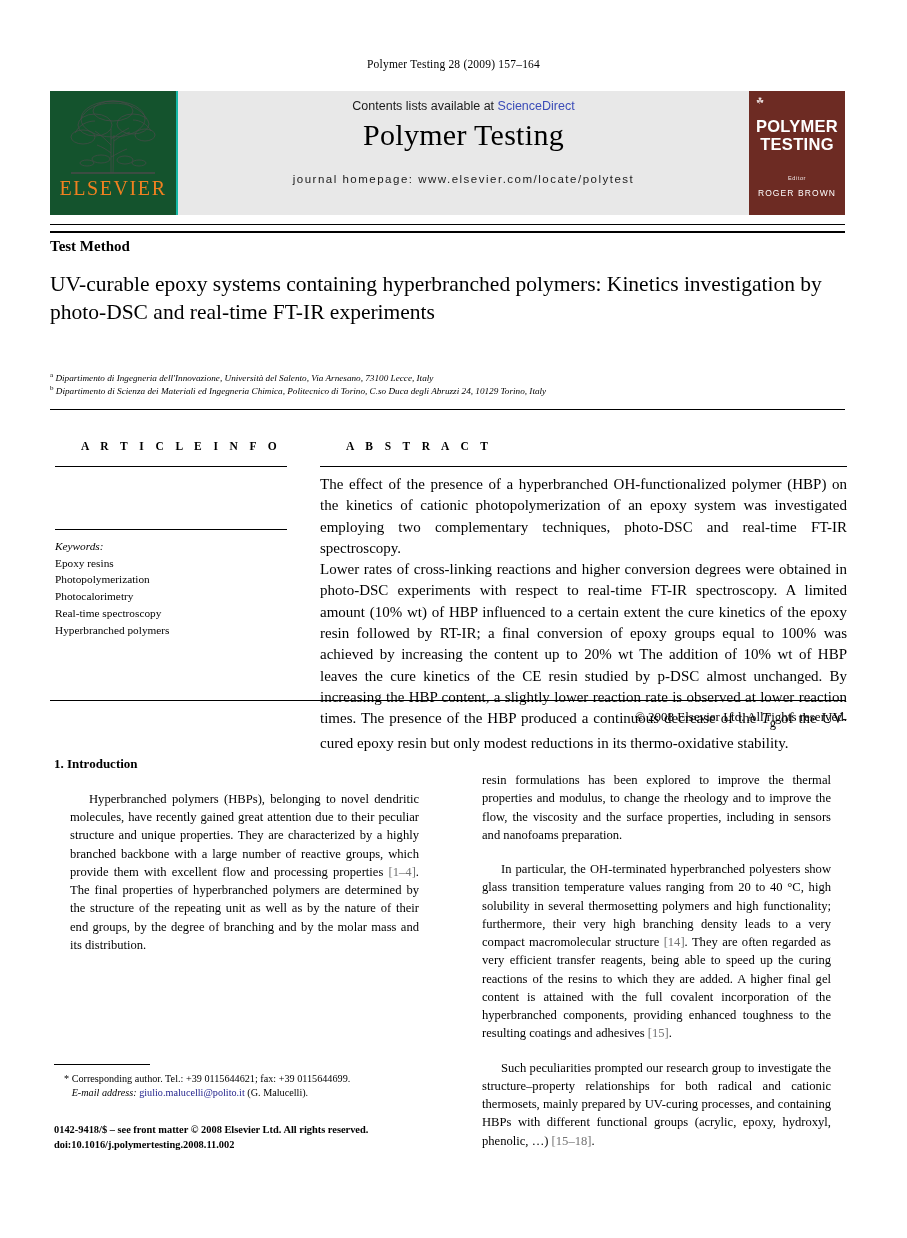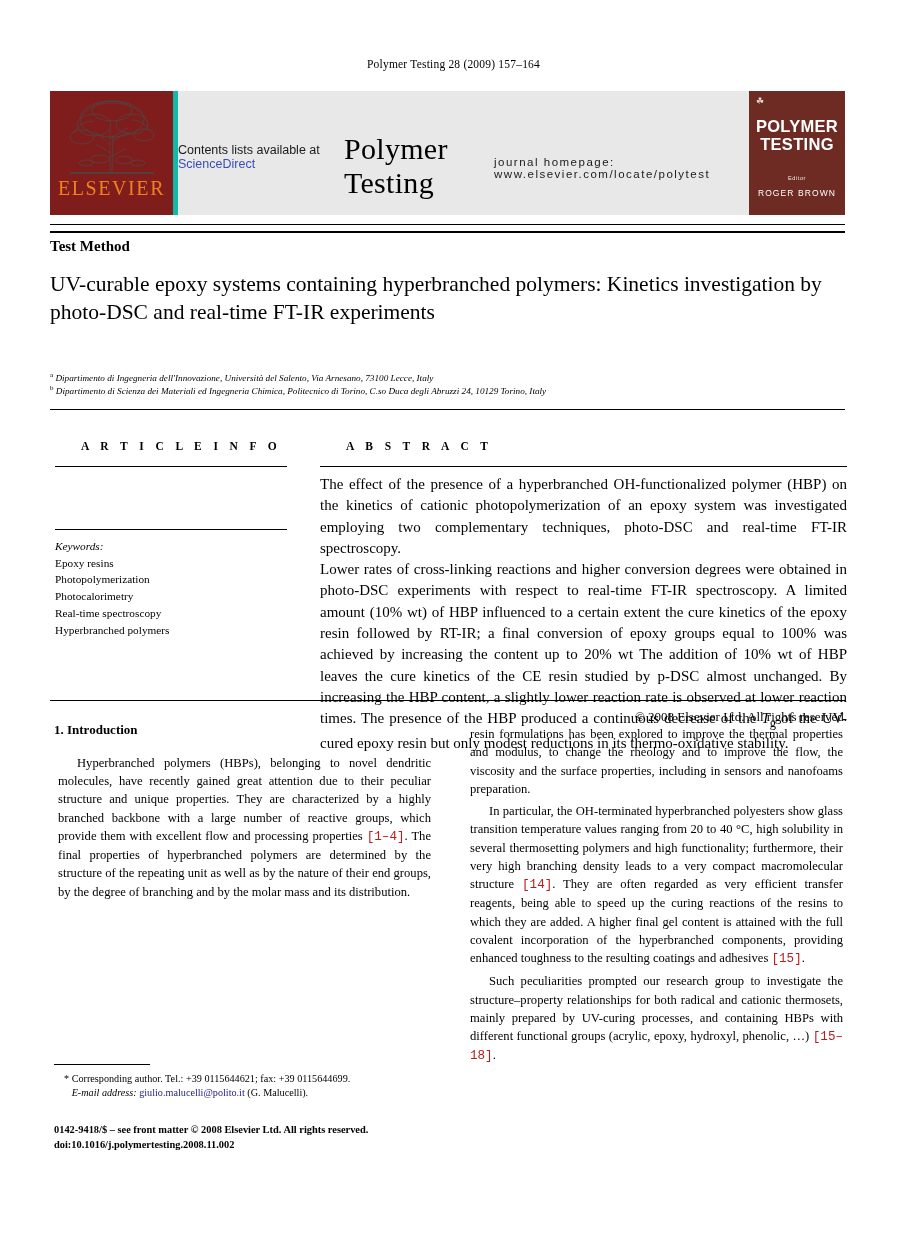--- a/index.html
+++ b/index.html
@@ -39,64 +39,64 @@
     top: 91px;
     left: 50px;
     width: 795px;
     height: 124px;
     display: flex;
     align-items: stretch;
   }
   .elsevier-logo {
     width: 128px;
     flex: 0 0 128px;
-    border-right: 5px solid #14b8a6;
+    border-right: 2px solid #14b8a6;
     display: flex;
     flex-direction: column;
     align-items: center;
     justify-content: flex-start;
     padding-top: 4px;
     box-sizing: border-box;
-    background: #7f1d1d;
+    background: #14532d;
   }
   .elsevier-tree {
     width: 104px;
     height: 82px;
     display: block;
   }
   .elsevier-word {
     font-family: "Liberation Serif", serif;
     font-size: 20px;
     letter-spacing: 1.6px;
     color: #F08020;
     line-height: 1;
     margin-top: 1px;
   }
   .journal-band {
     flex: 1 1 auto;
     background: #e8e8e8;
     display: flex;
-    flex-direction: row;
+    flex-direction: column;
     align-items: center;
     justify-content: flex-start;
     padding-top: 8px;
     box-sizing: border-box;
   }
   .contents-line {
     font-family: "Liberation Sans", sans-serif;
     font-size: 12.5px;
     color: #1a1a1a;
   }
   .contents-line .sd {
     color: #3b4cb8;
   }
   .journal-title {
     font-family: "Liberation Serif", serif;
     font-size: 30px;
-    margin-top: 17px;
+    margin-top: 5px;
     letter-spacing: 0.3px;
   }
   .homepage-line {
     font-family: "Liberation Sans", sans-serif;
     font-size: 11.5px;
     letter-spacing: 1.5px;
     margin-top: 21px;
     color: #1a1a1a;
   }
   .cover-thumb {
@@ -257,40 +257,40 @@
     top: 665px;
     width: 527px;
     text-align: right;
     font-size: 13px;
     margin-top: 44px;
   }
 
   
   .body-col {
     position: absolute;
-    top: 721px;
+    top: 755px;
     width: 381px;
     font-size: 12.6px;
     line-height: 1.45;
     text-align: justify;
   }
   #col-left  { left: 54px; }
   #col-right { left: 466px; }
   .body-col h2 {
     font-size: 13px;
     font-weight: bold;
     margin: 0 0 14px 0;
     text-align: left;
   }
   .body-col p {
-    margin: 4px;
+    margin: 16px;
     text-indent: 19px;
   }
   .body-col p.noindent { text-indent: 0; }
-  .ref { color: #b91c1c; font-family: Liberation Mono, monospace; }
+  .ref { color: #737373; }
 
   
   .footnote-rule {
     position: absolute;
     left: 54px;
     width: 96px;
     border-top: 1px solid #000;
     top: 1064px;
   }
   .footnote {

